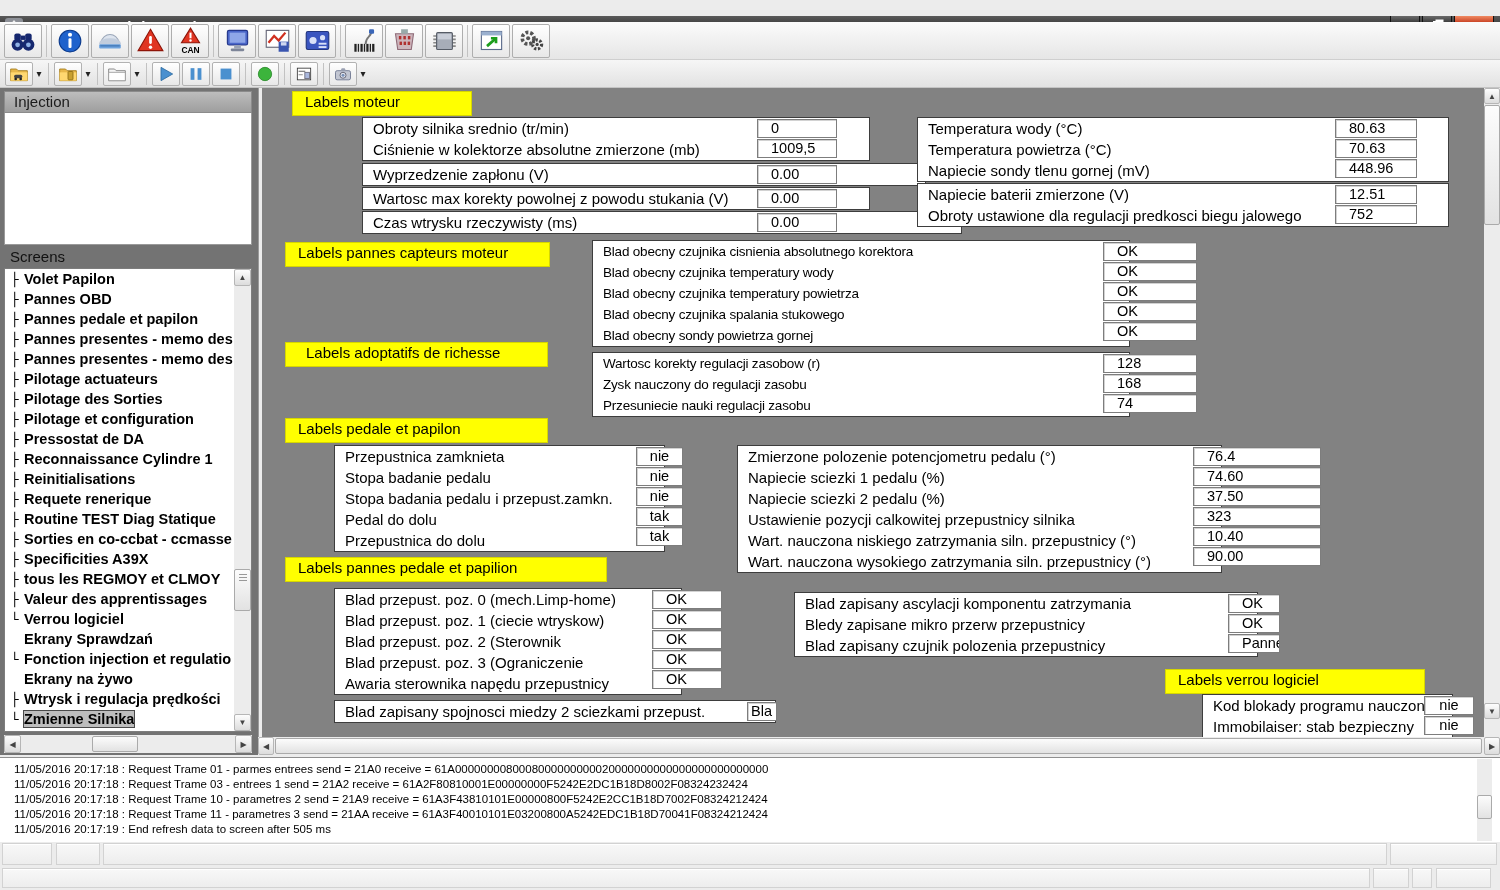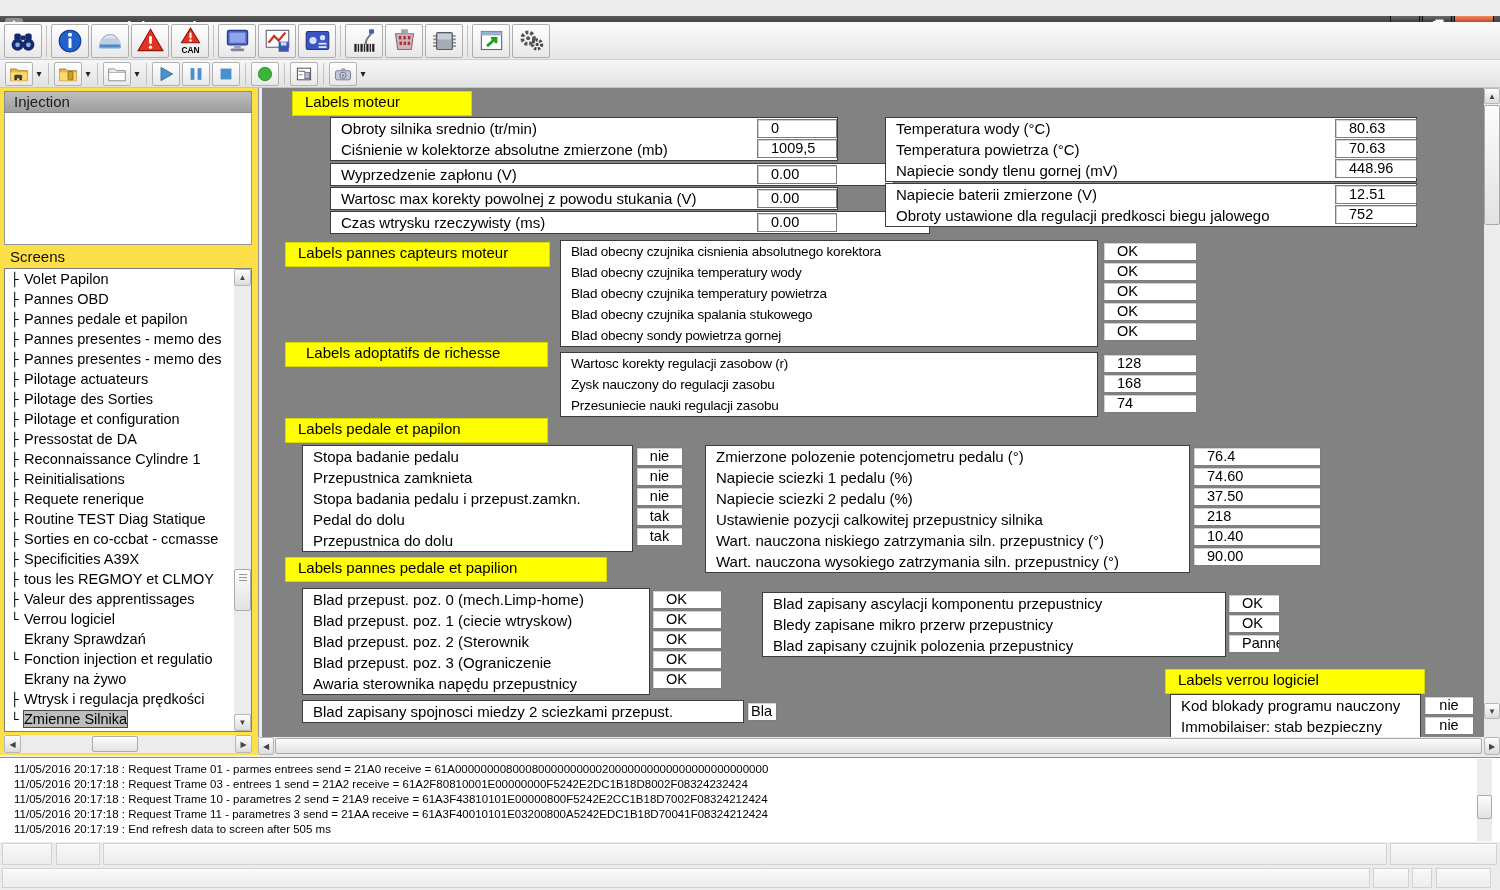--- a/index.html
+++ b/index.html
@@ -24,43 +24,43 @@
     border-bottom:1px solid #c4c4c4;display:flex;align-items:center;padding-left:4px;}
   .tb1{width:38px;height:34px;background:linear-gradient(#ffffff,#e8e8e8);border:1px solid #aeaeae;border-radius:2px;
     display:flex;align-items:center;justify-content:center;margin:0 1px;}
   .tb2{height:24px;min-width:28px;background:linear-gradient(#ffffff,#e8e8e8);border:1px solid #b2b2b2;border-radius:2px;
     display:flex;align-items:center;justify-content:center;margin:0 1px;padding:0 2px;}
   .sep1{width:1px;height:32px;background:#c2c2c2;margin:0 3px;}
   .sep2{width:1px;height:22px;background:#c2c2c2;margin:0 4px;}
   .dd{width:10px;height:22px;display:flex;align-items:center;justify-content:center;}
   .dd::before{content:"▾";font-size:10px;color:#222;}
   
-  #sidebar{position:absolute;left:0;top:88px;width:259px;height:667px;background:#fde047;border-right:1px solid #9a9a9a;}
+  #sidebar{position:absolute;left:0;top:88px;width:259px;height:667px;background:#737373;border-right:1px solid #9a9a9a;}
   .inj-header{position:absolute;left:4px;top:3px;width:248px;height:22px;background:linear-gradient(#bdbdbd,#9e9e9e);
     border:1px solid #8b8b8b;font-size:15px;color:#1b1b1b;line-height:20px;padding-left:9px;}
   .inj-panel{position:absolute;left:4px;top:25px;width:248px;height:132px;background:#fff;border:1px solid #9a9a9a;border-top:none;}
   .screens-label{position:absolute;left:10px;top:160px;font-size:15px;color:#111;}
-  .tree-panel{position:absolute;left:4px;top:180px;width:248px;height:464px;background:#fff;border:1px solid #7d7d7d;overflow:hidden;}
+  .tree-panel{position:absolute;left:4px;top:180px;width:248px;height:464px;background:#fff;border:1px solid #7d7d7d;overflow:hidden;font-weight:bold;}
   .titem{height:20px;line-height:20px;font-size:14.5px;white-space:nowrap;overflow:hidden;padding-left:6px;color:#000;cursor:default;}
   .tprefix{display:inline-block;width:13px;font-family:"DejaVu Sans Mono",monospace;font-size:13px;color:#000;}
   .tlabel.selected{background:#bdbdbd;outline:1px solid #4a4a4a;}
   
   .sb{background:#ececec;position:absolute;}
   .sb-btn{position:absolute;background:linear-gradient(#fdfdfd,#dcdcdc);border:1px solid #b6b6b6;border-radius:2px;
     display:flex;align-items:center;justify-content:center;font-size:8px;color:#444;}
   .sb-btn.up::before{content:"▲";} .sb-btn.down::before{content:"▼";}
   .sb-btn.left::before{content:"◀";} .sb-btn.right::before{content:"▶";}
   .sb-thumb{position:absolute;background:linear-gradient(#fcfcfc,#e2e2e2);border:1px solid #aaa;border-radius:2px;}
   .grip::after{content:"";display:block;margin:4px auto;width:8px;height:8px;
     background:repeating-linear-gradient(#999 0 1px,transparent 1px 3px);}
   
   #main{position:absolute;left:262px;top:88px;width:1222px;height:649px;background:#828282;overflow:hidden;}
   .ylabel{position:absolute;height:25px;background:#ffff00;border:1px solid #d6d600;font-size:15px;color:#000;
     line-height:19px;padding-left:12px;}
-  .wbox{position:absolute;background:#fff;border:1px solid #3d3d3d;}
+  .wbox{position:absolute;background:#fff;border:1px solid #3d3d3d;margin-left:32px;}
   .row{height:21px;line-height:21px;font-size:15px;color:#000;white-space:nowrap;overflow:hidden;padding-left:10px;}
   .cond .row{font-size:13.5px;letter-spacing:-0.2px;}
   .vcol{position:absolute;}
   .vcell{height:19px;margin:1px 0;background:#fff;border:1px solid #7d7d7d;box-shadow:inset 1px 1px 0 #d2d2d2;
     font-size:14.5px;line-height:17px;color:#000;padding-left:13px;white-space:nowrap;overflow:hidden;}
   .vcenter .vcell{padding-left:0;text-align:center;}
   
   #logarea{position:absolute;left:0;top:757px;width:1500px;height:85px;background:#fff;border-top:1px solid #8f8f8f;overflow:hidden;}
   .logline{font-size:11.5px;line-height:15px;color:#000;padding-left:14px;white-space:nowrap;}
   #logarea .pad{height:4px;}
@@ -443,22 +443,22 @@
   <div class="vcol" style="left:841px;top:265px;width:94px;">
 
   <div class="vcell">128</div>
       <div class="vcell">168</div>
       <div class="vcell">74</div>
     </div>
 
   <div class="ylabel" style="left:23px;top:330px;width:263px;">Labels pedale et papilon</div>
   <div class="wbox" style="left:40px;top:357px;width:331px;height:107px;">
 
-  <div class="row">Stopa badanie pedalu</div>
-      <div class="row">Przepustnica zamknieta</div>
+  <div class="row">Przepustnica zamknieta</div>
+      <div class="row">Stopa badanie pedalu</div>
       <div class="row">Stopa badania pedalu i przepust.zamkn.</div>
       <div class="row">Pedal do dolu</div>
       <div class="row">Przepustnica do dolu</div>
     </div>
   <div class="vcol vcenter" style="left:374px;top:358px;width:47px;">
 
   <div class="vcell">nie</div>
       <div class="vcell">nie</div>
       <div class="vcell">nie</div>
       <div class="vcell">tak</div>
@@ -471,21 +471,21 @@
       <div class="row">Napiecie  sciezki 2 pedalu  (%)</div>
       <div class="row">Ustawienie  pozycji  calkowitej  przepustnicy  silnika</div>
       <div class="row">Wart. nauczona niskiego zatrzymania  siln. przepustnicy (°)</div>
       <div class="row">Wart. nauczona wysokiego  zatrzymania  siln. przepustnicy (°)</div>
     </div>
   <div class="vcol" style="left:931px;top:358px;width:128px;">
 
   <div class="vcell">76.4</div>
       <div class="vcell">74.60</div>
       <div class="vcell">37.50</div>
-      <div class="vcell">218</div>
+      <div class="vcell">323</div>
       <div class="vcell">10.40</div>
       <div class="vcell">90.00</div>
     </div>
 
   <div class="ylabel" style="left:23px;top:469px;width:322px;">Labels pannes pedale et papilion</div>
   <div class="wbox" style="left:40px;top:500px;width:348px;height:107px;">
 
   <div class="row">Blad przepust.  poz. 0 (mech.Limp-home)</div>
       <div class="row">Blad przepust.  poz. 1 (ciecie wtryskow)</div>
       <div class="row">Blad przepust.  poz. 2 (Sterownik</div>
@@ -495,21 +495,21 @@
   <div class="vcol" style="left:390px;top:501px;width:70px;">
 
   <div class="vcell">OK</div>
       <div class="vcell">OK</div>
       <div class="vcell">OK</div>
       <div class="vcell">OK</div>
       <div class="vcell">OK</div>
     </div>
   <div class="wbox" style="left:500px;top:504px;width:464px;height:65px;">
 
-  <div class="row">Blad zapisany ascylacji komponentu  przepustnicy</div>
+  <div class="row">Blad zapisany ascylacji komponentu  zatrzymania</div>
       <div class="row">Bledy zapisane mikro przerw przepustnicy</div>
       <div class="row">Blad zapisany czujnik polozenia  przepustnicy</div>
     </div>
   <div class="vcol" style="left:966px;top:505px;width:52px;">
 
   <div class="vcell">OK</div>
       <div class="vcell">OK</div>
       <div class="vcell">Panne</div>
     </div>
   <div class="wbox" style="left:40px;top:612px;width:442px;height:23px;">

